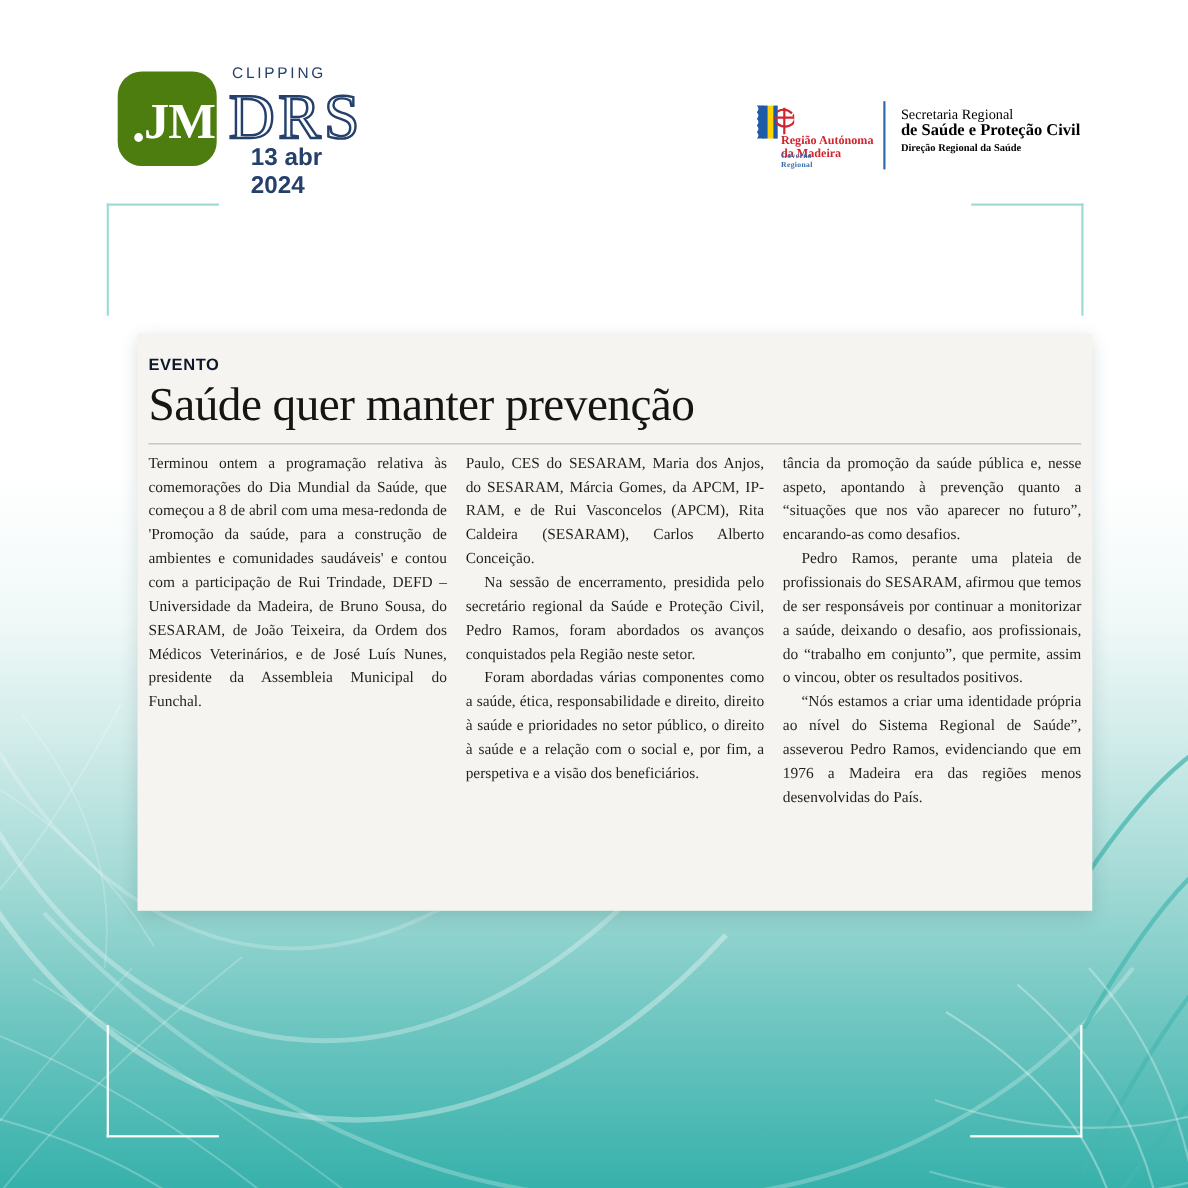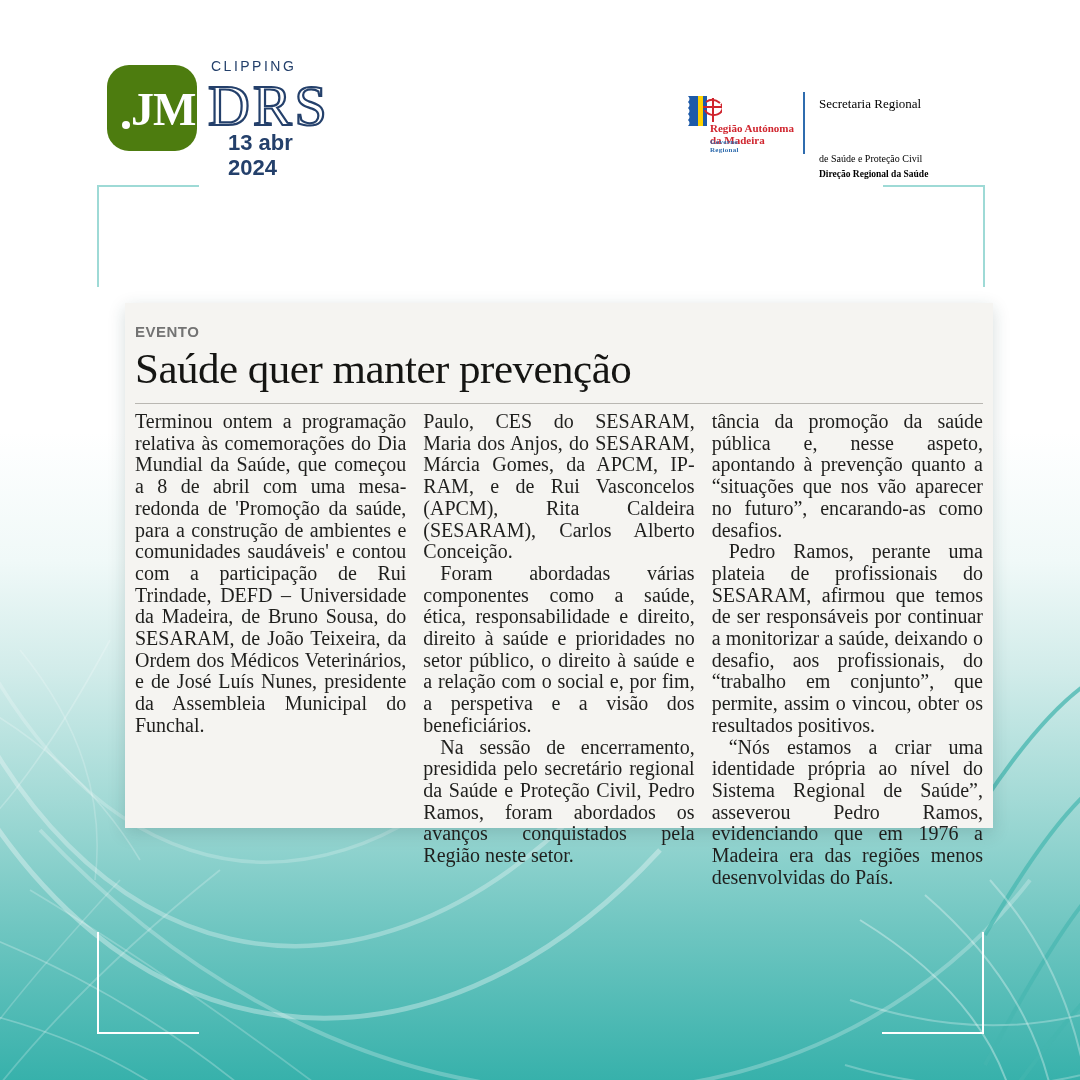--- a/index.html
+++ b/index.html
@@ -48,40 +48,40 @@
     position:absolute;left:22px;top:32px;width:110px;
     font-family:"Liberation Serif",serif;font-weight:bold;font-size:11px;line-height:12px;color:#d0252e;
   }
   .gov-name{
     position:absolute;left:22px;top:48px;
     font-family:Liberation Serif, serif;font-weight:bold;font-size:7px;color:#2f6cae;letter-spacing:.3px;
   }
   .gov-divider{position:absolute;left:115px;top:2px;width:2px;height:62px;background:#2f6cae;}
   .secretaria{position:absolute;left:131px;top:6px;color:#000000;font-family:"Liberation Serif",serif;white-space:nowrap;}
   .secretaria .l1{font-size:13px;line-height:15px;}
-  .secretaria .l2{font-size:10px;line-height:17px;font-weight:normal;margin-top:39px;}
+  .secretaria .l2{font-size:15px;line-height:17px;font-weight:bold;}
   .secretaria .l3{font-size:9.5px;line-height:14px;font-weight:bold;}
   
   .news-clipping{
     position:absolute;left:125px;top:303px;width:868px;height:525px;
     background:#f5f4f1;box-shadow:0 5px 16px rgba(20,60,60,.18);
     padding:20px 10px 0 10px;box-sizing:border-box;color:#1f1f1d;
   }
   .category{
-    font-size:15px;font-weight:bold;letter-spacing:.5px;color:#737373;
+    font-size:15px;font-weight:bold;letter-spacing:.5px;color:#0f172a;
     font-family:"Liberation Sans",sans-serif;
   }
   .headline{
     font-family:"Liberation Serif",serif;font-weight:400;font-size:43px;letter-spacing:-.5px;
     color:#151513;margin-top:4px;white-space:nowrap;
   }
   .head-rule{height:1px;background:#b9b7b2;margin-top:10px;}
   .columns{display:flex;gap:17px;margin-top:7px;}
   .col{flex:1;
-    font-family:"Liberation Serif",serif;font-size:20px;line-height:21.7px;
+    font-family:"Liberation Serif",serif;font-size:14px;line-height:21.7px;
     text-align:justify;color:#1f1f1d;
   }
   .col p{margin:0;}
   .col p.indent{text-indent:17px;}
 </style>
 </head>
 <body>
 
 <div class="canvas">
 
@@ -158,22 +158,22 @@
   <div class="news-clipping">
     <div class="category">EVENTO</div>
     <div class="headline">Saúde quer manter prevenção</div>
     <div class="head-rule"></div>
     <div class="columns">
       <div class="col">
         <p>Terminou ontem a programação relativa às comemorações do Dia Mundial da Saúde, que começou a 8 de abril com uma mesa-redonda de 'Promoção da saúde, para a construção de ambientes e comunidades saudáveis' e contou com a participação de Rui Trindade, DEFD – Universidade da Madeira, de Bruno Sousa, do SESARAM, de João Teixeira, da Ordem dos Médicos Veterinários, e de José Luís Nunes, presidente da Assembleia Municipal do Funchal.</p>
       </div>
       <div class="col">
         <p>Paulo, CES do SESARAM, Maria dos Anjos, do SESARAM, Márcia Gomes, da APCM, IP-RAM, e de Rui Vasconcelos (APCM), Rita Caldeira (SESARAM), Carlos Alberto Conceição.</p>
+        <p class="indent">Na sessão de encerramento, presidida pelo secretário regional da Saúde e Proteção Civil, Pedro Ramos, foram abordados os avanços conquistados pela Região neste setor.</p>
         <p class="indent">Foram abordadas várias componentes como a saúde, ética, responsabilidade e direito, direito à saúde e prioridades no setor público, o direito à saúde e a relação com o social e, por fim, a perspetiva e a visão dos beneficiários.</p>
-        <p class="indent">Na sessão de encerramento, presidida pelo secretário regional da Saúde e Proteção Civil, Pedro Ramos, foram abordados os avanços conquistados pela Região neste setor.</p>
       </div>
       <div class="col">
         <p>tância da promoção da saúde pública e, nesse aspeto, apontando à prevenção quanto a “situações que nos vão aparecer no futuro”, encarando-as como desafios.</p>
         <p class="indent">Pedro Ramos, perante uma plateia de profissionais do SESARAM, afirmou que temos de ser responsáveis por continuar a monitorizar a saúde, deixando o desafio, aos profissionais, do “trabalho em conjunto”, que permite, assim o vincou, obter os resultados positivos.</p>
         <p class="indent">“Nós estamos a criar uma identidade própria ao nível do Sistema Regional de Saúde”, asseverou Pedro Ramos, evidenciando que em 1976 a Madeira era das regiões menos desenvolvidas do País.</p>
       </div>
     </div>
   </div>
 
 </div>

